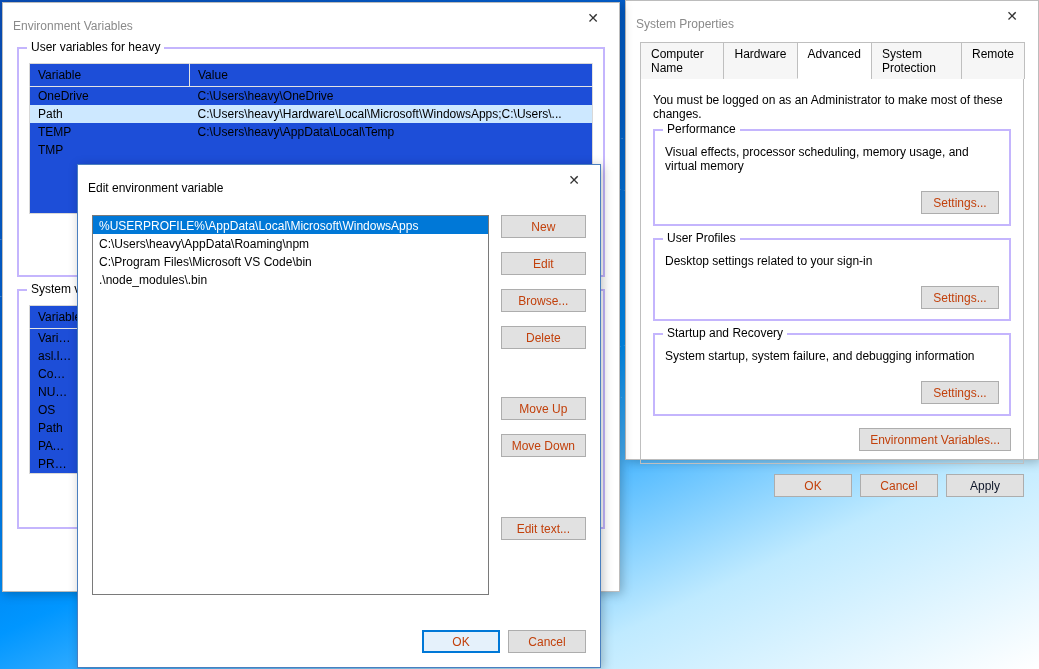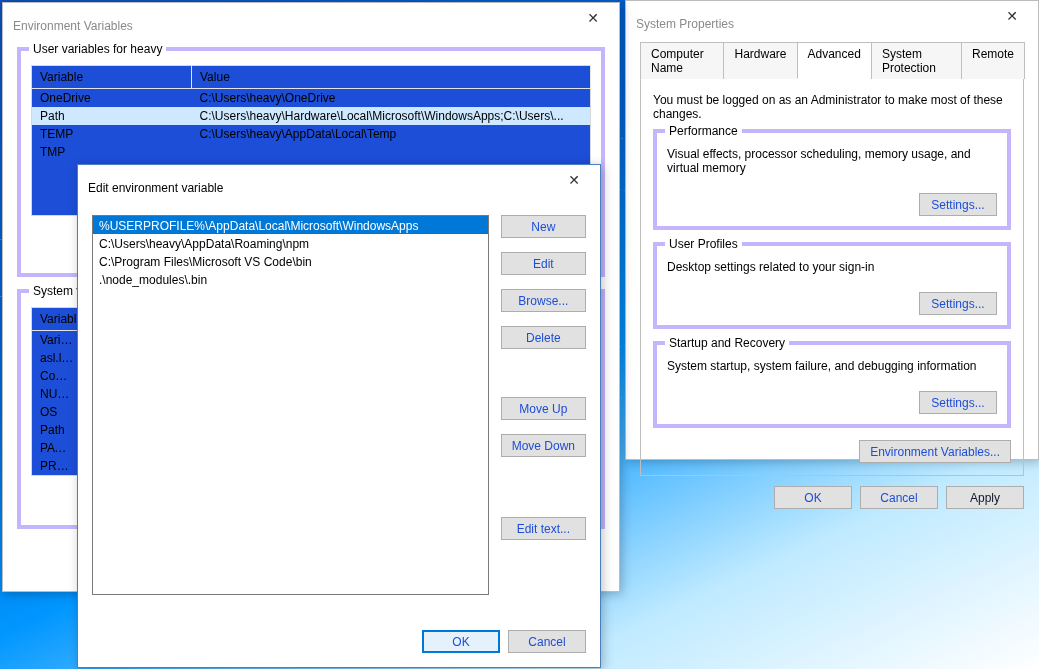--- a/index.html
+++ b/index.html
@@ -28,36 +28,36 @@
 
   .titlebar { height:30px; display:flex; align-items:flex-end; padding:0 6px 0 10px; color:#000; }
   .titlebar .ttl { flex:1; }
   .titlebar .x { width:40px; text-align:center; font-size:14px; color:#333; line-height:30px; cursor:default;}
   .win.inactive .titlebar { color:#8a8a8a; }
 
   .body { flex:1; padding:8px 14px 14px 14px; position:relative; }
 
   
   .group {
-    border:4px solid #c4b5fd; margin:6px 0 12px 0; padding:14px 10px 10px 10px; position:relative;
+    border:2px solid #c4b5fd; margin:6px 0 12px 0; padding:14px 10px 10px 10px; position:relative;
   }
   .group > .legend {
     position:absolute; top:-9px; left:8px; background:#fff; padding:0 4px; color:#000;
   }
 
   
   table.grid { width:100%; border-collapse:collapse; border:1px solid #d8d8d8; background:#1d4ed8;}
   table.grid th { text-align:left; font-weight:normal; padding:4px 8px; border-bottom:1px solid #e4e4e4; border-right:1px solid #e4e4e4; }
   table.grid td { padding:2px 8px; white-space:nowrap; overflow:hidden; text-overflow:ellipsis;margin-left:40px; }
   tr.sel td { background:#cde8ff; }
 
   
   button.std {
     min-width:78px; height:23px; padding:0 10px; background:#e1e1e1;
-    border:1px solid #adadad; color:#1d4ed8; cursor:default;
+    border:1px solid #adadad; color:#c2410c; cursor:default;
   }
   button.std:focus, button.std.primary { background:#e5f1fb; border-color:#0078d7; box-shadow:inset 0 0 0 1px #0078d7; }
   button.std.disabled { color:#0f172a; }
 
   .btn-row { display:flex; gap:8px; justify-content:flex-end; margin-top:6px; }
 
   
   .tabs { display:flex; border-bottom:1px solid #bfbfbf; margin-top:2px; }
   .tab { padding:4px 10px; border:1px solid #bfbfbf; border-bottom:none; background:#f6f6f6; margin-right:-1px; position:relative; top:1px; cursor:default;}
   .tab.active { background:#fff; border-bottom:1px solid #fff; }

